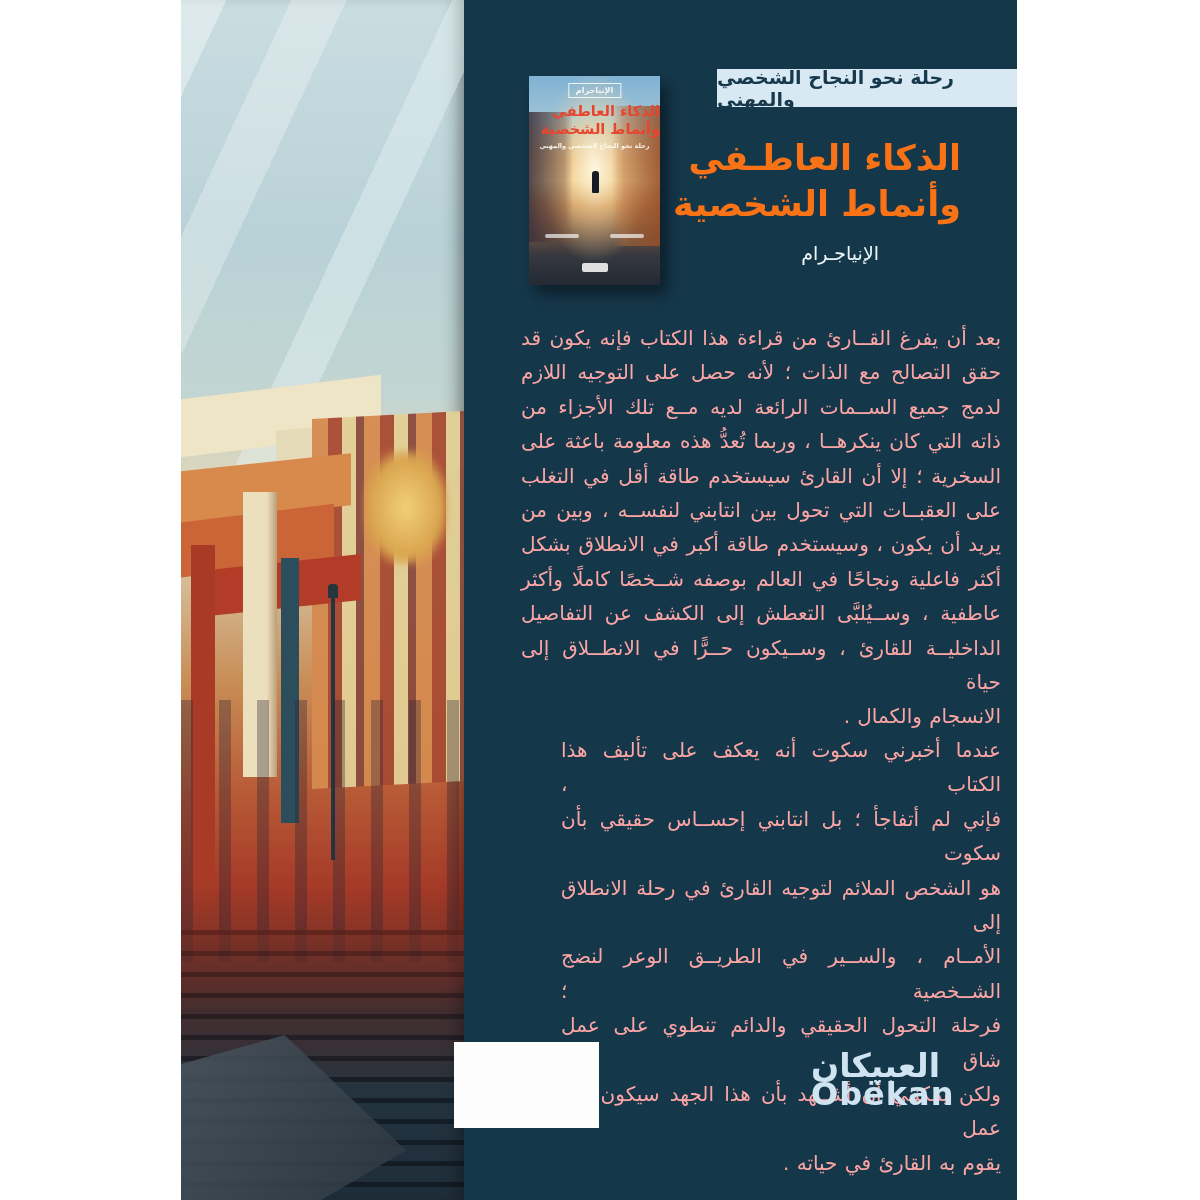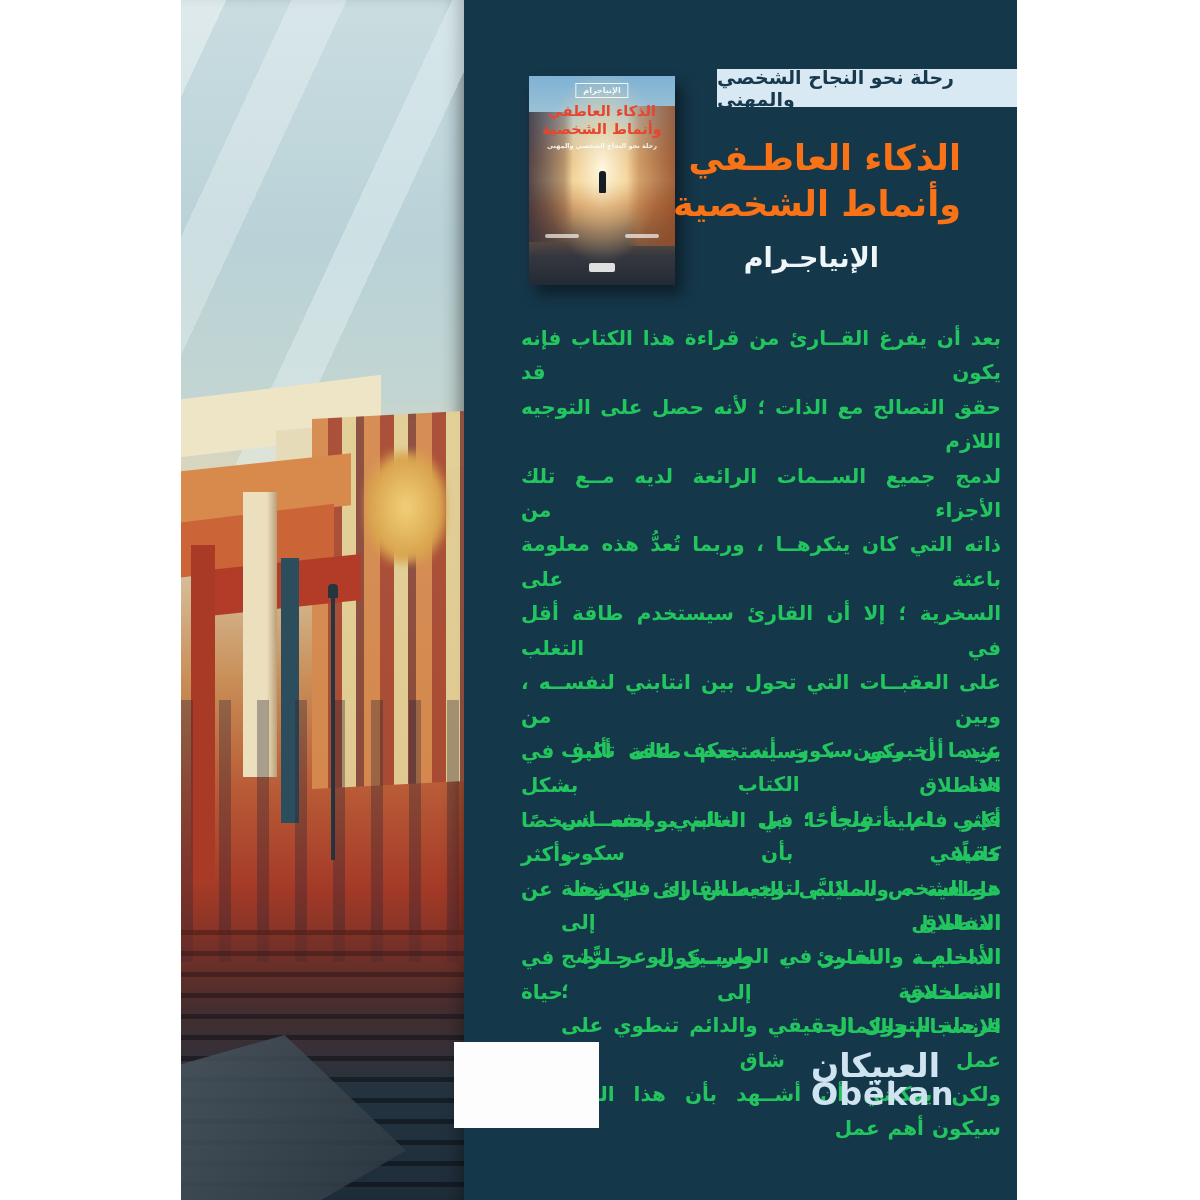--- a/index.html
+++ b/index.html
@@ -48,57 +48,57 @@
     background:linear-gradient(120deg,#4d5a63,#39444d 60%,#2a3540);
     clip-path:polygon(0 20%,55% 0,100% 55%,40% 100%,0 85%);}
   
   .ribbon{
     position:absolute;right:0;top:69px;width:300px;height:38px;
     background:#d9e9f4;display:flex;align-items:center;justify-content:center;
     color:#17394d;font-size:19px;font-weight:700;
   }
   
   .thumb{
-    position:absolute;left:348px;top:76px;width:146px;height:209px;overflow:hidden;
+    position:absolute;left:348px;top:76px;width:131px;height:209px;overflow:hidden;
     background:
       radial-gradient(ellipse at 50% 44%, rgba(255,250,228,.95) 0%, rgba(255,222,160,.55) 26%, rgba(255,210,140,0) 58%),
       linear-gradient(180deg,#7fb2d4 0%,#9fc3d6 20%,#ddb887 40%,#e8cf9b 50%,#b97f4e 62%,#6e5342 74%,#36383f 86%,#232a34 100%);
     box-shadow:7px 9px 14px rgba(0,0,0,.45);
   }
   .thumb .bld-l{position:absolute;left:0;top:36px;width:44px;height:130px;
     background:linear-gradient(90deg,rgba(60,48,58,.85),rgba(120,80,60,.45) 80%,transparent);}
   .thumb .bld-r{position:absolute;right:0;top:30px;width:48px;height:140px;
     background:linear-gradient(270deg,rgba(150,78,40,.85),rgba(180,110,60,.5) 75%,transparent);}
   .thumb .person{position:absolute;left:50%;top:95px;width:7px;height:22px;margin-left:-3px;
     background:#161c26;border-radius:3px 3px 1px 1px;}
   .thumb .top-label{
     position:absolute;top:7px;left:50%;transform:translateX(-50%);
     border:1px solid rgba(255,255,255,.85);color:#f4f8fb;font-size:8px;font-weight:700;
     padding:0 7px;line-height:13px;white-space:nowrap;}
-  .thumb .t-title{position:absolute;top:26px;width:100%;text-align:center;
+  .thumb .t-title{position:absolute;top:26px;width:100%;text-align:right;
     color:#e8452f;font-size:14.5px;font-weight:700;line-height:1.25;}
   .thumb .t-sub{position:absolute;top:66px;width:100%;text-align:center;
     color:#fdfdf6;font-size:6.5px;font-weight:700;opacity:.9;}
   .thumb .author{position:absolute;top:158px;width:34px;height:4px;background:rgba(255,255,255,.65);border-radius:2px;}
   .thumb .a-l{left:16px;} .thumb .a-r{right:16px;}
   .thumb .t-logo{position:absolute;bottom:13px;left:50%;transform:translateX(-50%);
     width:26px;height:9px;background:rgba(255,255,255,.85);border-radius:2px;}
   
   .title{
     position:absolute;right:56px;top:136px;text-align:right;direction:rtl;
     color:#f97316;font-size:35px;font-weight:700;line-height:1.3;white-space:nowrap;
   }
   .subtitle{
     position:absolute;right:138px;top:242px;direction:rtl;
-    color:#eef6fa;font-size:27px;font-weight:700;white-space:nowrap;
+    color:#eef6fa;font-size:19px;font-weight:400;white-space:nowrap;
   }
   
   .para{
     position:absolute;left:340px;right:16px;direction:rtl;
-    color:#22c55e;font-size:20px;font-weight:700;
+    color:#fca5a5;font-size:20px;font-weight:400;
   }
   .para .line{
     text-align:justify;text-align-last:justify;line-height:34.4px;word-spacing:1px;
   }
   .para .line:last-child{text-align-last:right;}
   .para1{top:321px;}
   .para2{top:733px;margin-left:40px;}
   
   .barcode{
     position:absolute;left:273px;top:1042px;width:145px;height:86px;background:#fdfdfd;
@@ -173,20 +173,21 @@
       <div class="line">الانسجام والكمال .</div>
     </div>
 
   <div class="para para2">
       <div class="line">عندما أخبرني سكوت أنه يعكف على تأليف هذا الكتاب ،</div>
       <div class="line">فإني لم أتفاجأ ؛ بل انتابني إحســاس حقيقي بأن سكوت</div>
       <div class="line">هو الشخص الملائم لتوجيه القارئ في رحلة الانطلاق إلى</div>
       <div class="line">الأمــام ، والســير في الطريــق الوعر لنضج الشــخصية ؛</div>
       <div class="line">فرحلة التحول الحقيقي والدائم تنطوي على عمل شاق ،</div>
       <div class="line">ولكن يمكنني أن أشــهد بأن هذا الجهد سيكون أهم عمل</div>
+      <div class="line">يقوم به القارئ في حياته .</div>
     </div>
 
   <div class="barcode"></div>
 
   <div class="publisher">
     <div class="ar">العبيكان</div>
     <div class="en">Obëkan</div>
   </div>
 
 </div>

